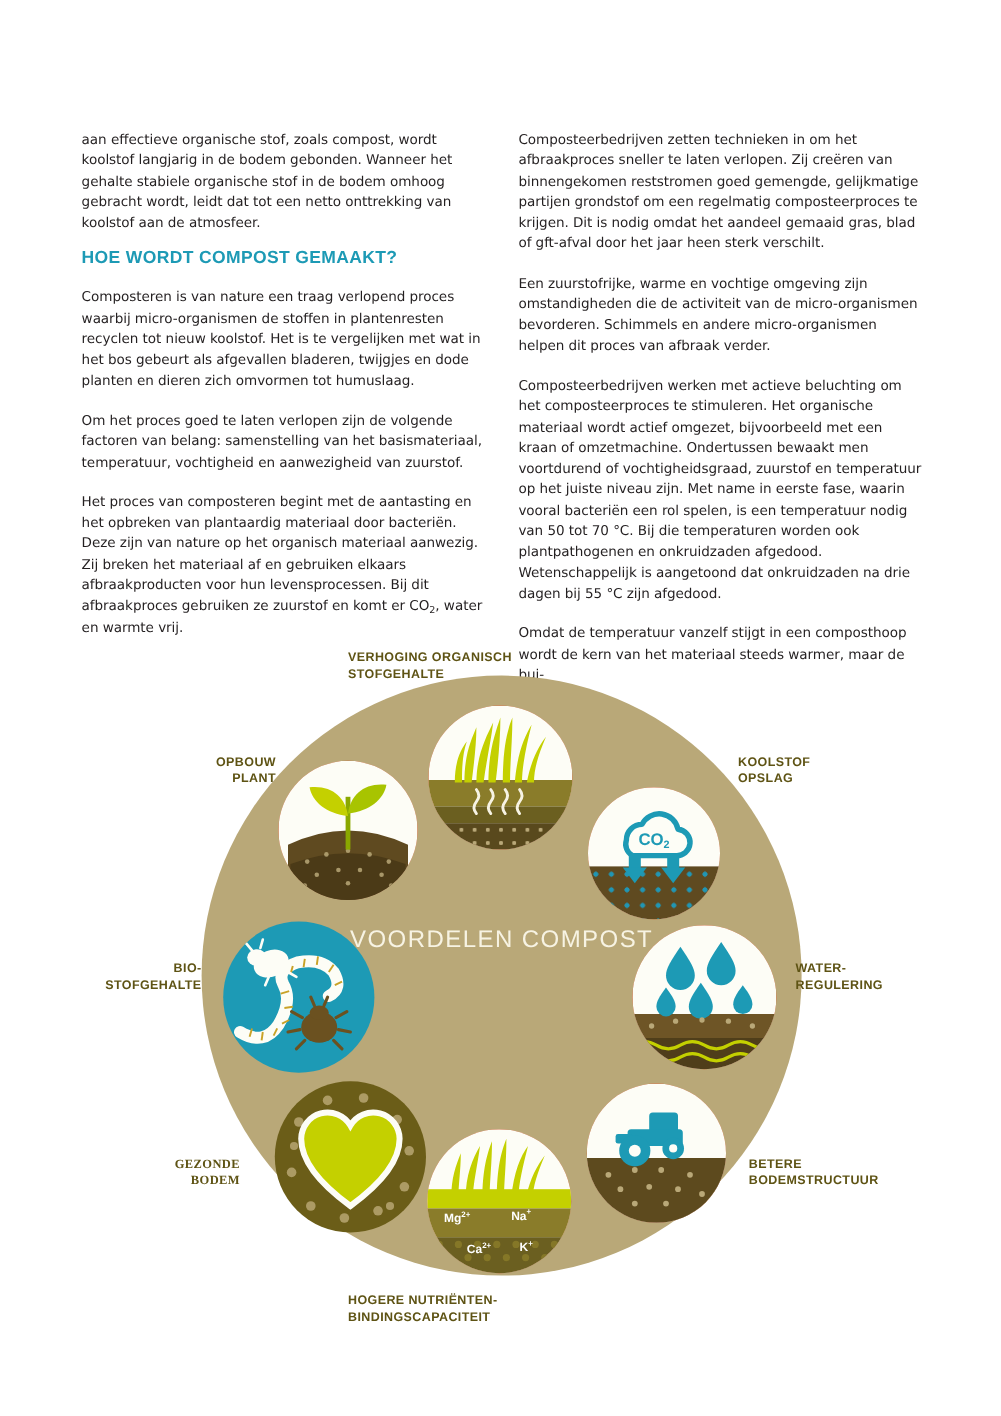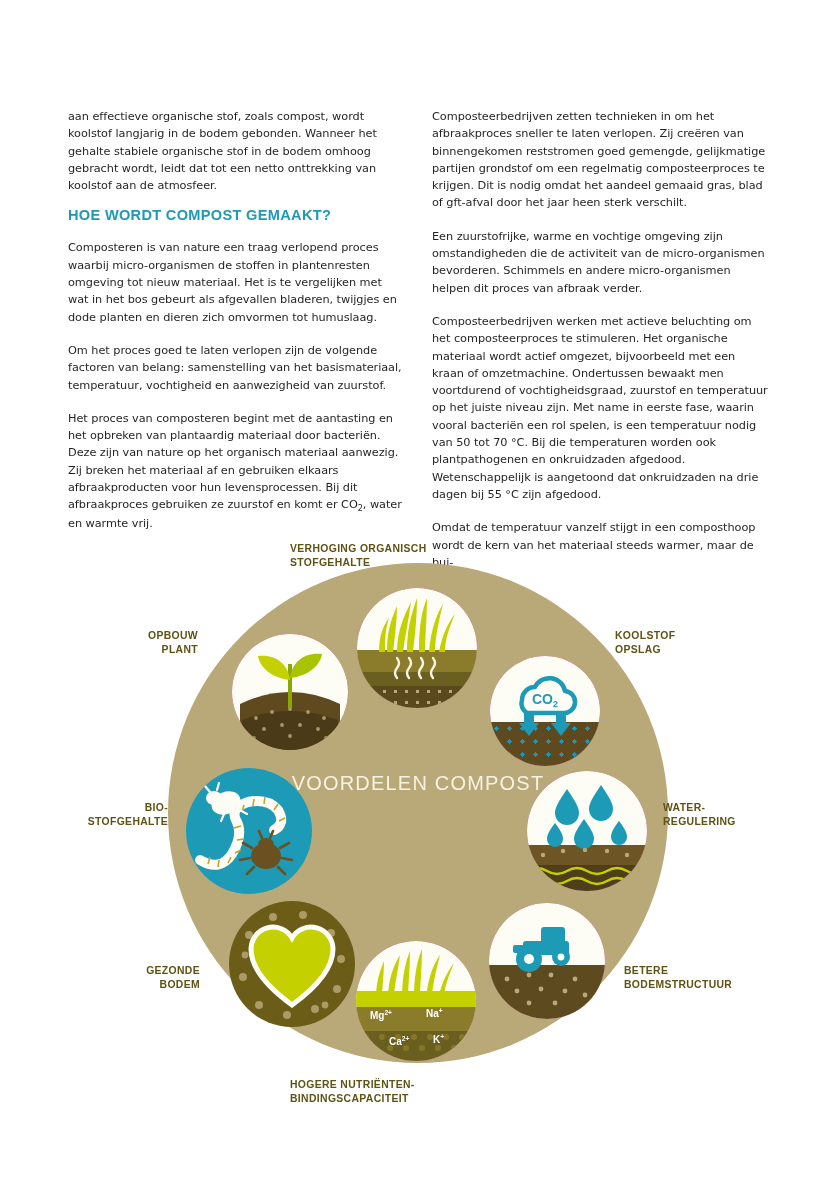--- a/index.html
+++ b/index.html
@@ -75,21 +75,21 @@
     line-height: 25px;
     letter-spacing: 1.2px;
     font-family: "Liberation Sans", sans-serif;
   }
 
   
   .node {
     position: absolute;
     border-radius: 50%;
     overflow: hidden;
-    background: #be185d;
+    background: #c2410c;
   }
   .node-lbl {
     position: absolute;
     font-size: 10.4px;
     font-weight: bold;
     line-height: 13.5px;
     letter-spacing: 0.35px;
     color: #5e5314;
     font-family: "Liberation Sans", sans-serif;
     white-space: pre-line;
@@ -162,21 +162,21 @@
 </head>
 <body>
 
 <div class="page">
 
   <div class="columns">
 
     <div class="col">
       <p>aan effectieve organische stof, zoals compost, wordt koolstof langjarig in de bodem gebonden. Wanneer het gehalte stabiele organische stof in de bodem omhoog gebracht wordt, leidt dat tot een netto onttrekking van koolstof aan de atmosfeer.</p>
       <div class="section-head">HOE WORDT COMPOST GEMAAKT?</div>
-      <p>Composteren is van nature een traag verlopend proces waarbij micro-organismen de stoffen in plantenresten omgeving tot nieuw materiaal. Het is te vergelijken met wat in het bos gebeurt als afgevallen bladeren, twijgjes en dode planten en dieren zich omvormen tot humuslaag.</p>
+      <p>Composteren is van nature een traag verlopend proces waarbij micro-organismen de stoffen in plantenresten recyclen tot nieuw koolstof. Het is te vergelijken met wat in het bos gebeurt als afgevallen bladeren, twijgjes en dode planten en dieren zich omvormen tot humuslaag.</p>
       <p class="tight" style="margin-bottom:13px">Om het proces goed te laten verlopen zijn de volgende factoren van belang: samenstelling van het basismateriaal, temperatuur, vochtigheid en aanwezigheid van zuurstof.</p>
       <p><span>Het proces van composteren begint met de aantasting en het opbreken van plantaardig materiaal door bacteriën. Deze zijn van nature op het organisch materiaal aanwezig. Zij breken het materiaal af en gebruiken elkaars afbraakproducten voor hun levensprocessen. Bij dit afbraakproces gebruiken ze zuurstof en komt er CO</span><sub>2</sub><span>, water en warmte vrij.</span></p>
     </div>
 
     <div class="col">
       <p style="margin-bottom:0">Composteerbedrijven zetten technieken in om het afbraakproces sneller te laten verlopen. Zij creëren van binnengekomen reststromen goed gemengde, gelijkmatige partijen grondstof om een regelmatig composteerproces te krijgen. Dit is nodig omdat het aandeel gemaaid gras, blad of gft-afval door het jaar heen sterk verschilt.</p>
       <p>Een zuurstofrijke, warme en vochtige omgeving zijn omstandigheden die de activiteit van de micro-organismen bevorderen. Schimmels en andere micro-organismen helpen dit proces van afbraak verder.</p>
       <p style="margin-bottom:0">Composteerbedrijven werken met actieve beluchting om het composteerproces te stimuleren. Het organische materiaal wordt actief omgezet, bijvoorbeeld met een kraan of omzetmachine. Ondertussen bewaakt men voortdurend of vochtigheidsgraad, zuurstof en temperatuur op het juiste niveau zijn. Met name in eerste fase, waarin vooral bacteriën een rol spelen, is een temperatuur nodig van 50 tot 70 °C. Bij die temperaturen worden ook plantpathogenen en onkruidzaden afgedood. Wetenschappelijk is aangetoond dat onkruidzaden na drie dagen bij 55 °C zijn afgedood.</p>
       <p>Omdat de temperatuur vanzelf stijgt in een composthoop wordt de kern van het materiaal steeds warmer, maar de bui-</p>
     </div>
@@ -234,21 +234,21 @@
           <circle cx="86" cy="95" r="1.9"></circle>
             <circle cx="22" cy="104" r="1.9"></circle>
           <circle cx="58" cy="102" r="1.9"></circle>
             <circle cx="94" cy="104" r="1.9"></circle>
         </g>
         <rect x="56" y="30" width="4" height="44" fill="#8aa800"></rect>
         <path d="M58 46 C40 44 28 34 26 22 C44 20 56 30 58 46 Z" fill="#c4d000"></path>
         <path d="M58 44 C76 42 88 32 90 20 C72 18 60 28 58 44 Z" fill="#a8c400"></path>
       </svg>
     </div>
-    <div class="node-lbl lbl-r" style="left:68px;top:113px;width:130px;">OPBOUW
+    <div class="node-lbl lbl-r" style="left:100px;top:113px;width:130px;">OPBOUW
 PLANT</div>
 
     <div class="node" id="n-co2">
       <div class="sky"></div>
       <div class="soil-brown soil1"></div>
       <div class="dots-teal" style="top:66px;height:44px"></div>
       <svg width="110" height="110" style="position:absolute;left:0;top:0">
         <path d="M32 44 a13 13 0 0 1 13 -13 a16 16 0 0 1 30 4 a11 11 0 0 1 -2 22 l-36 0 a11 11 0 0 1 -5 -13 Z" fill="none" stroke="#1d9ab5" stroke-width="4.5" stroke-linejoin="round"></path>
         <g fill="#1d9ab5">
           <rect x="34" y="55" width="10" height="14"></rect>
@@ -344,21 +344,21 @@
           <circle cx="86" cy="108" r="4"></circle>
             <circle cx="58" cy="114" r="4"></circle>
           <circle cx="30" cy="104" r="4"></circle>
             <circle cx="14" cy="76" r="4"></circle>
           <circle cx="16" cy="54" r="3.4"></circle>
             <circle cx="96" cy="104" r="3.4"></circle>
         </g>
         <path d="M63 104 C30 80 22 62 22 48 a22 22 0 0 1 41 -11 a22 22 0 0 1 41 11 C104 62 96 80 63 104 Z" fill="#c4d000" stroke="#fdfdf6" stroke-width="5"></path>
       </svg>
     </div>
-    <div class="node-lbl lbl-r" style="left:60px;top:448px;width:140px;">GEZONDE
+    <div class="node-lbl lbl-r" style="left:60px;top:448px;width:140px;font-family:Liberation Serif, serif;">GEZONDE
 BODEM</div>
 
     <div class="node" id="n-tractor">
       <div class="sky"></div>
       <div class="soil-brown soil1" style="background:#5d4a1e"></div>
       <svg width="116" height="116" style="position:absolute;left:0;top:0">
         <g fill="#1d9ab5">
           <rect x="52" y="24" width="24" height="18" rx="3"></rect>
           <rect x="34" y="38" width="46" height="14" rx="3"></rect>
           <rect x="24" y="42" width="14" height="8" rx="2"></rect>

